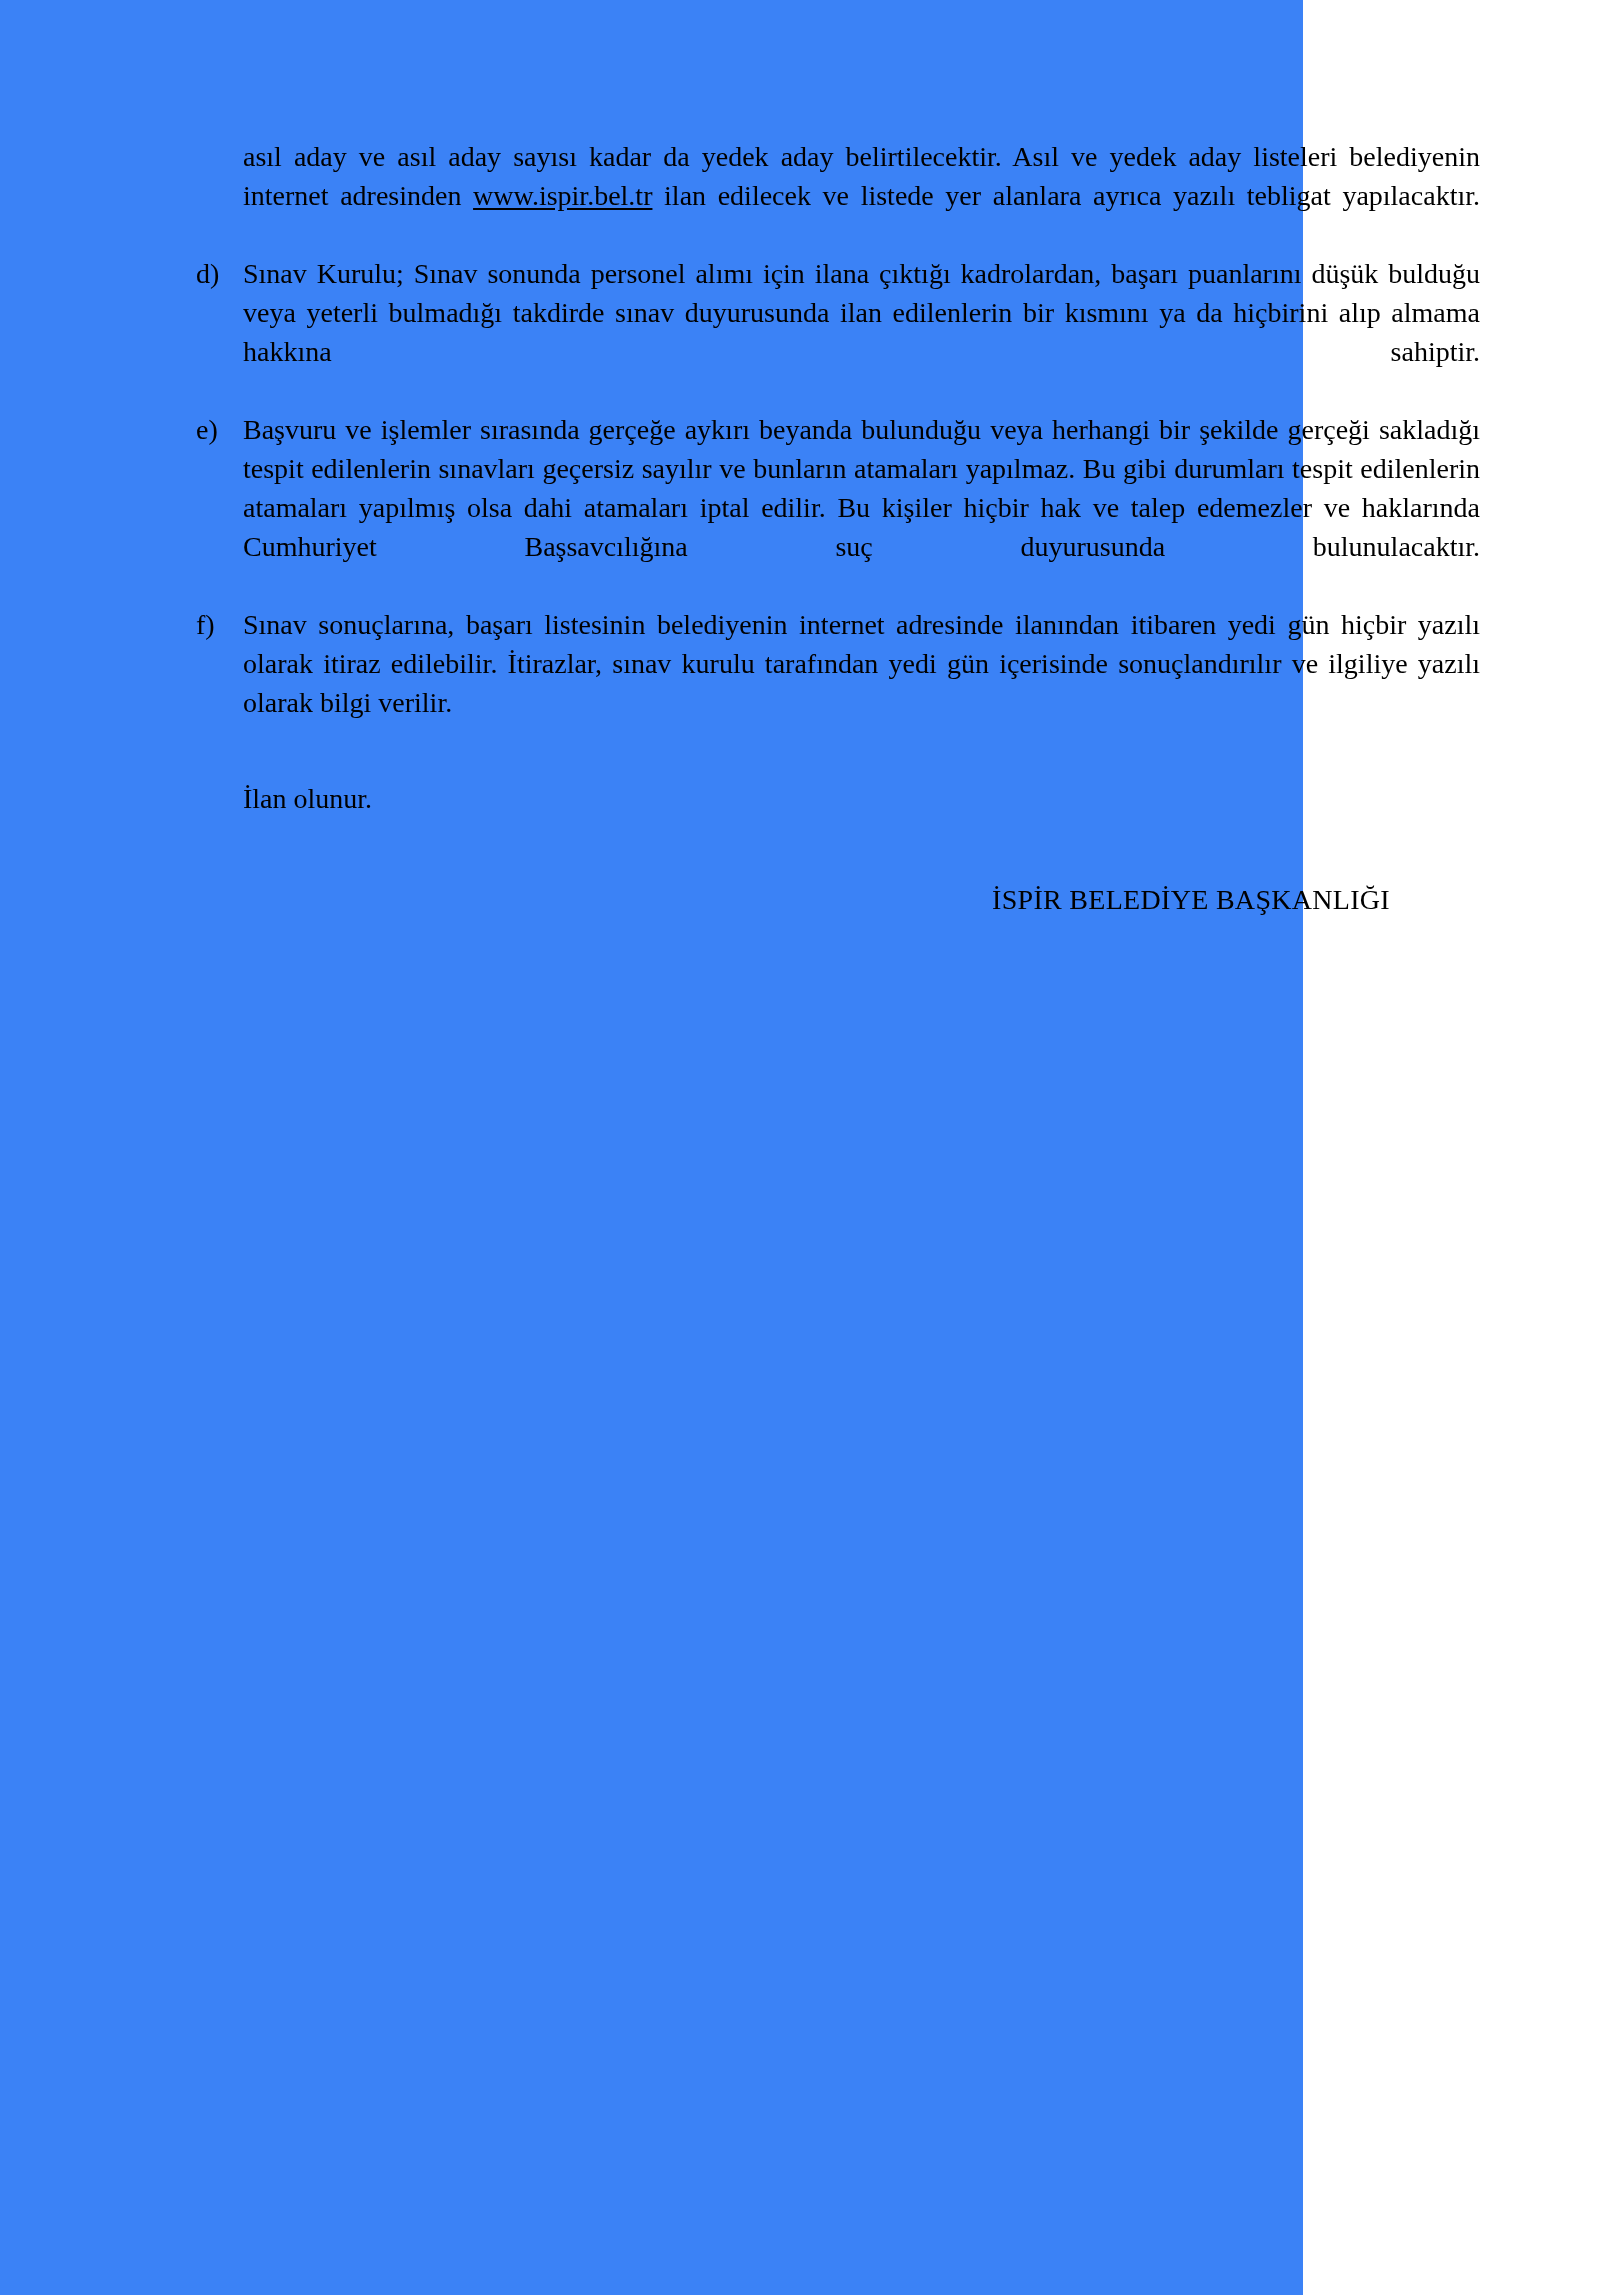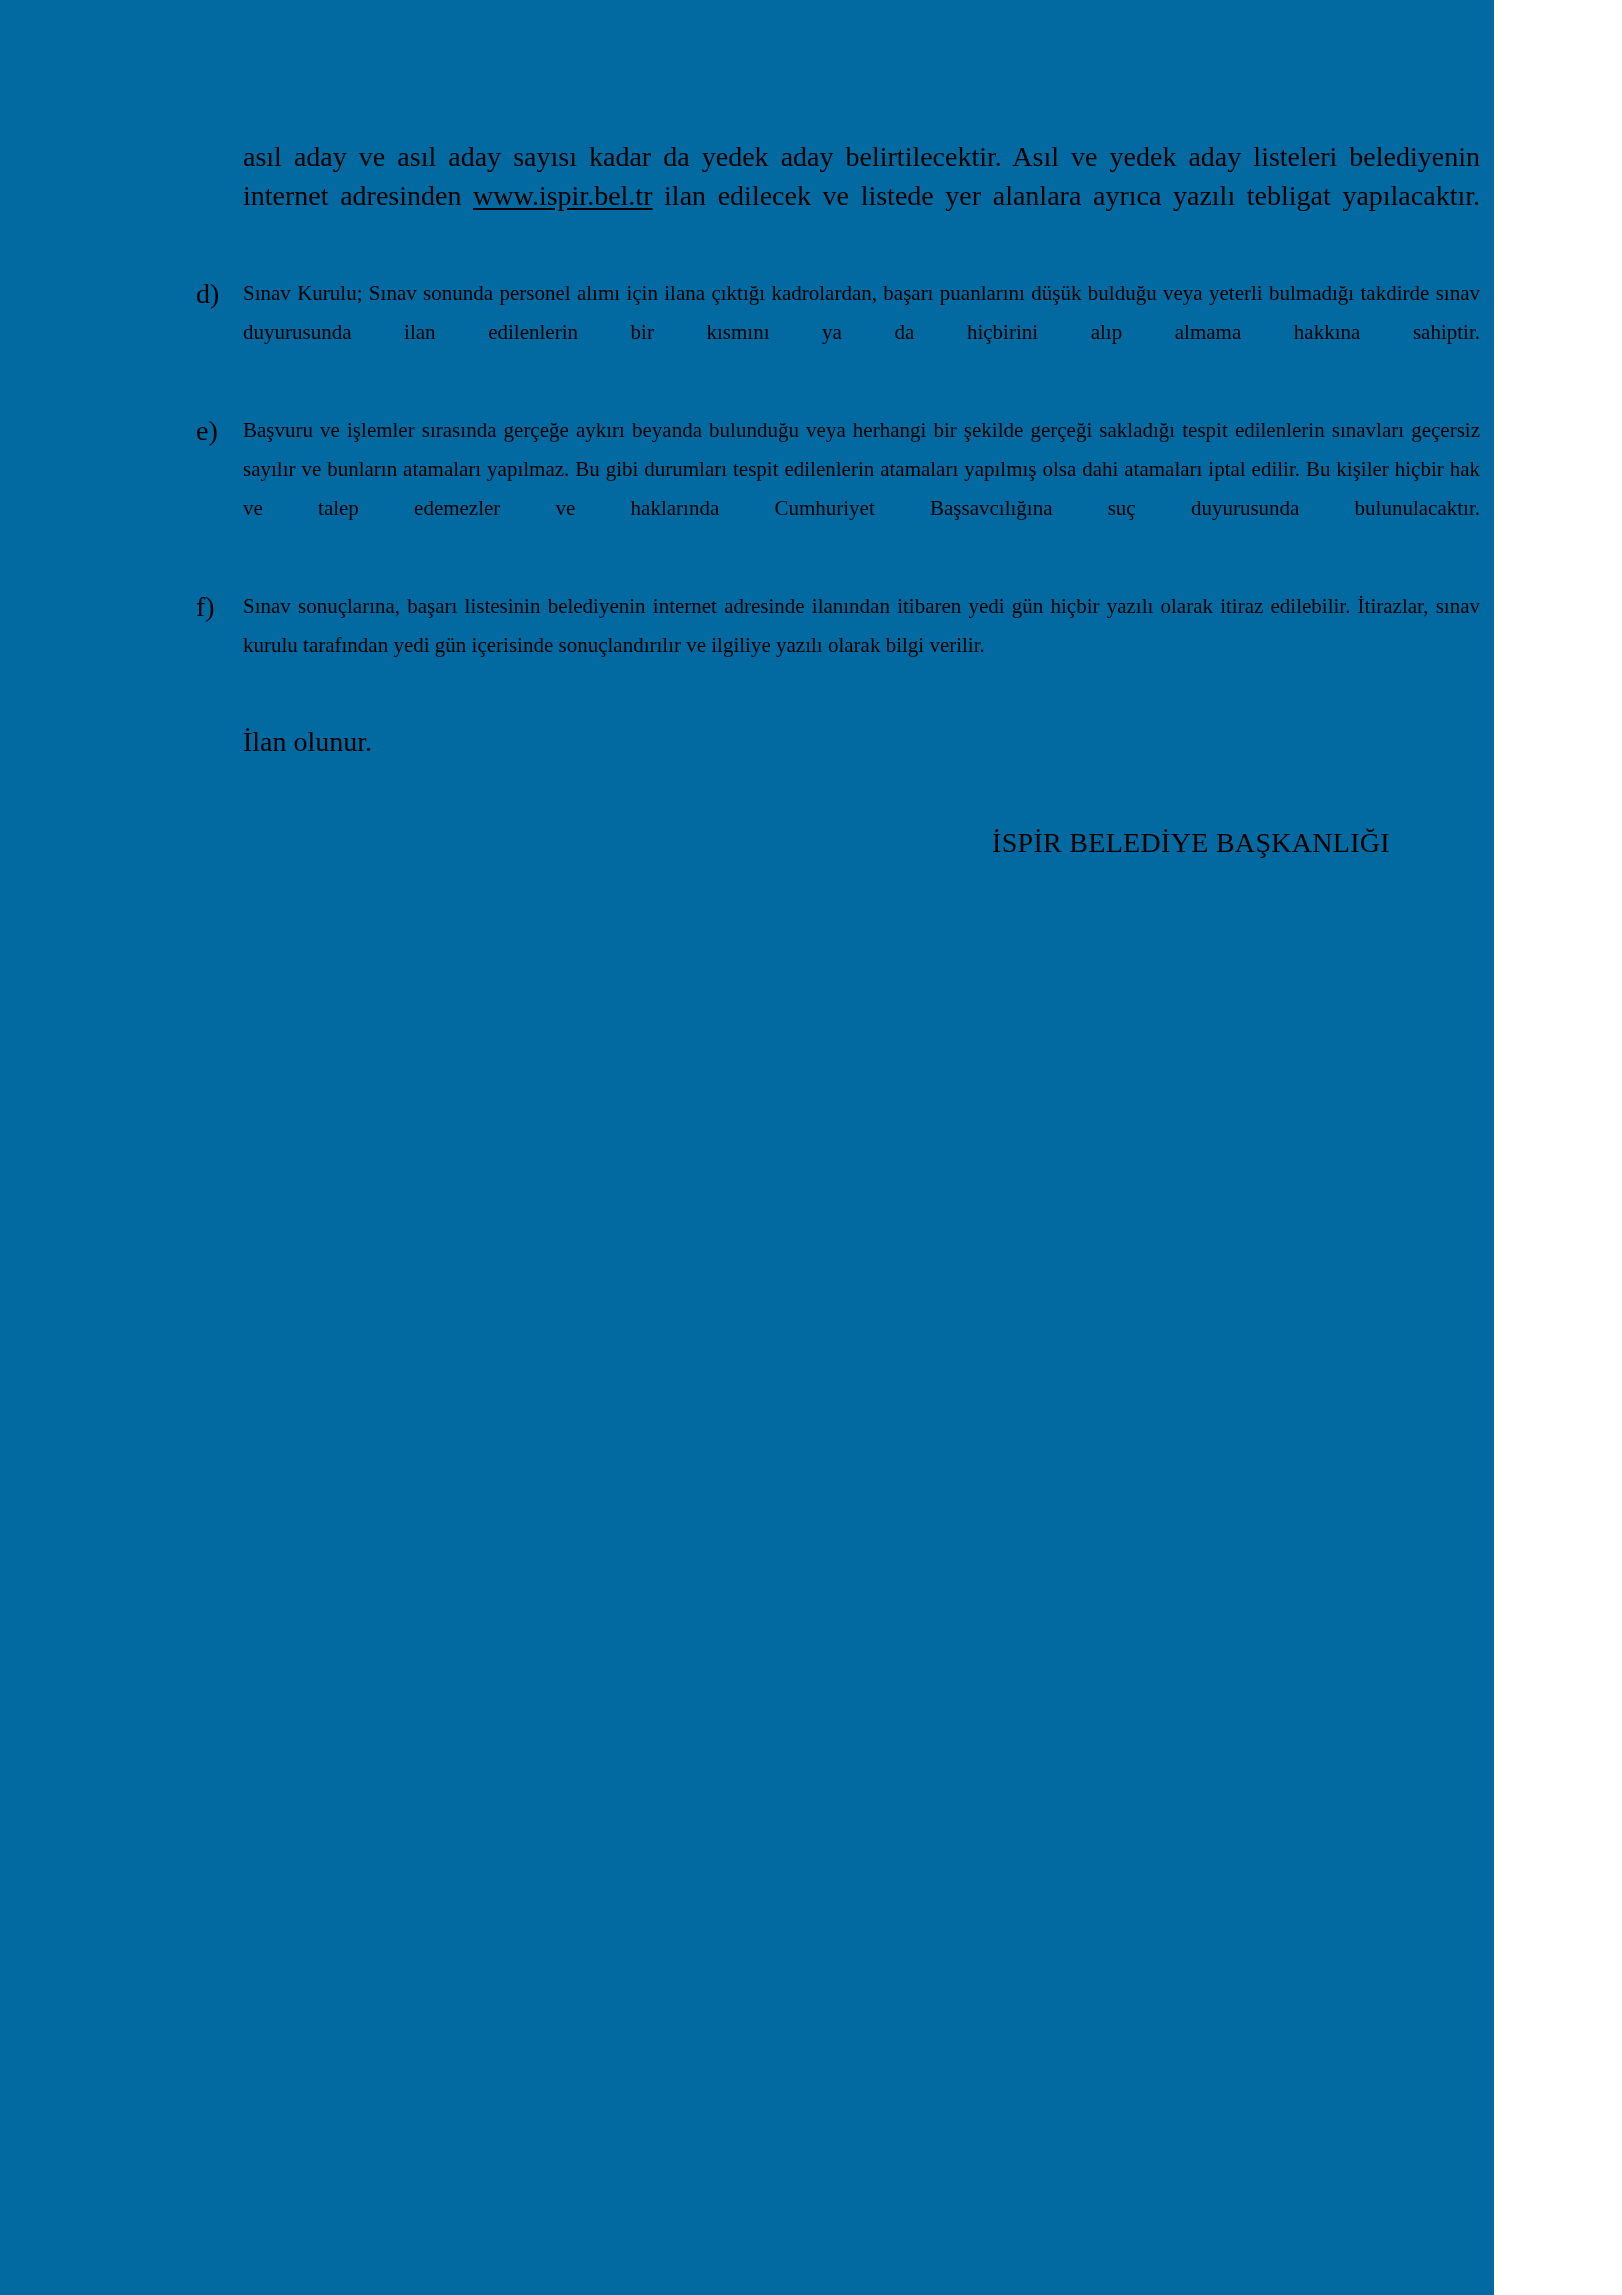--- a/index.html
+++ b/index.html
@@ -13,23 +13,23 @@
     position: relative;
     font-family: "Liberation Serif", "DejaVu Serif", serif;
     color: #000000;
     -webkit-font-smoothing: antialiased;
   }
 
   .page {
     position: absolute;
     left: 0;
     top: 0;
-    width: 1494px;
+    width: 1303px;
     height: 2295px;
-    background: #0369a1;
+    background: #3b82f6;
     box-sizing: border-box;
   }
 
   
   .content {
     position: absolute;
     left: 196px;
     top: 137px;
     width: 1284px;
   }
@@ -60,25 +60,24 @@
     position: absolute;
     left: 0;
     top: 0;
     width: 41px;
     font-size: 28px;
     line-height: 39px;
     text-align: left;
     white-space: nowrap;
   }
   .list-body {
-    font-size: 21px;
+    font-size: 28px;
     line-height: 39px;
     text-align: justify;
     text-justify: inter-word;
-    margin-top: 20px;
   }
   
   .list-body::after,
   .para-cont::after {
     content: "";
     display: inline-block;
     width: 100%;
   }
   .no-stretch::after {
     display: none !important;

